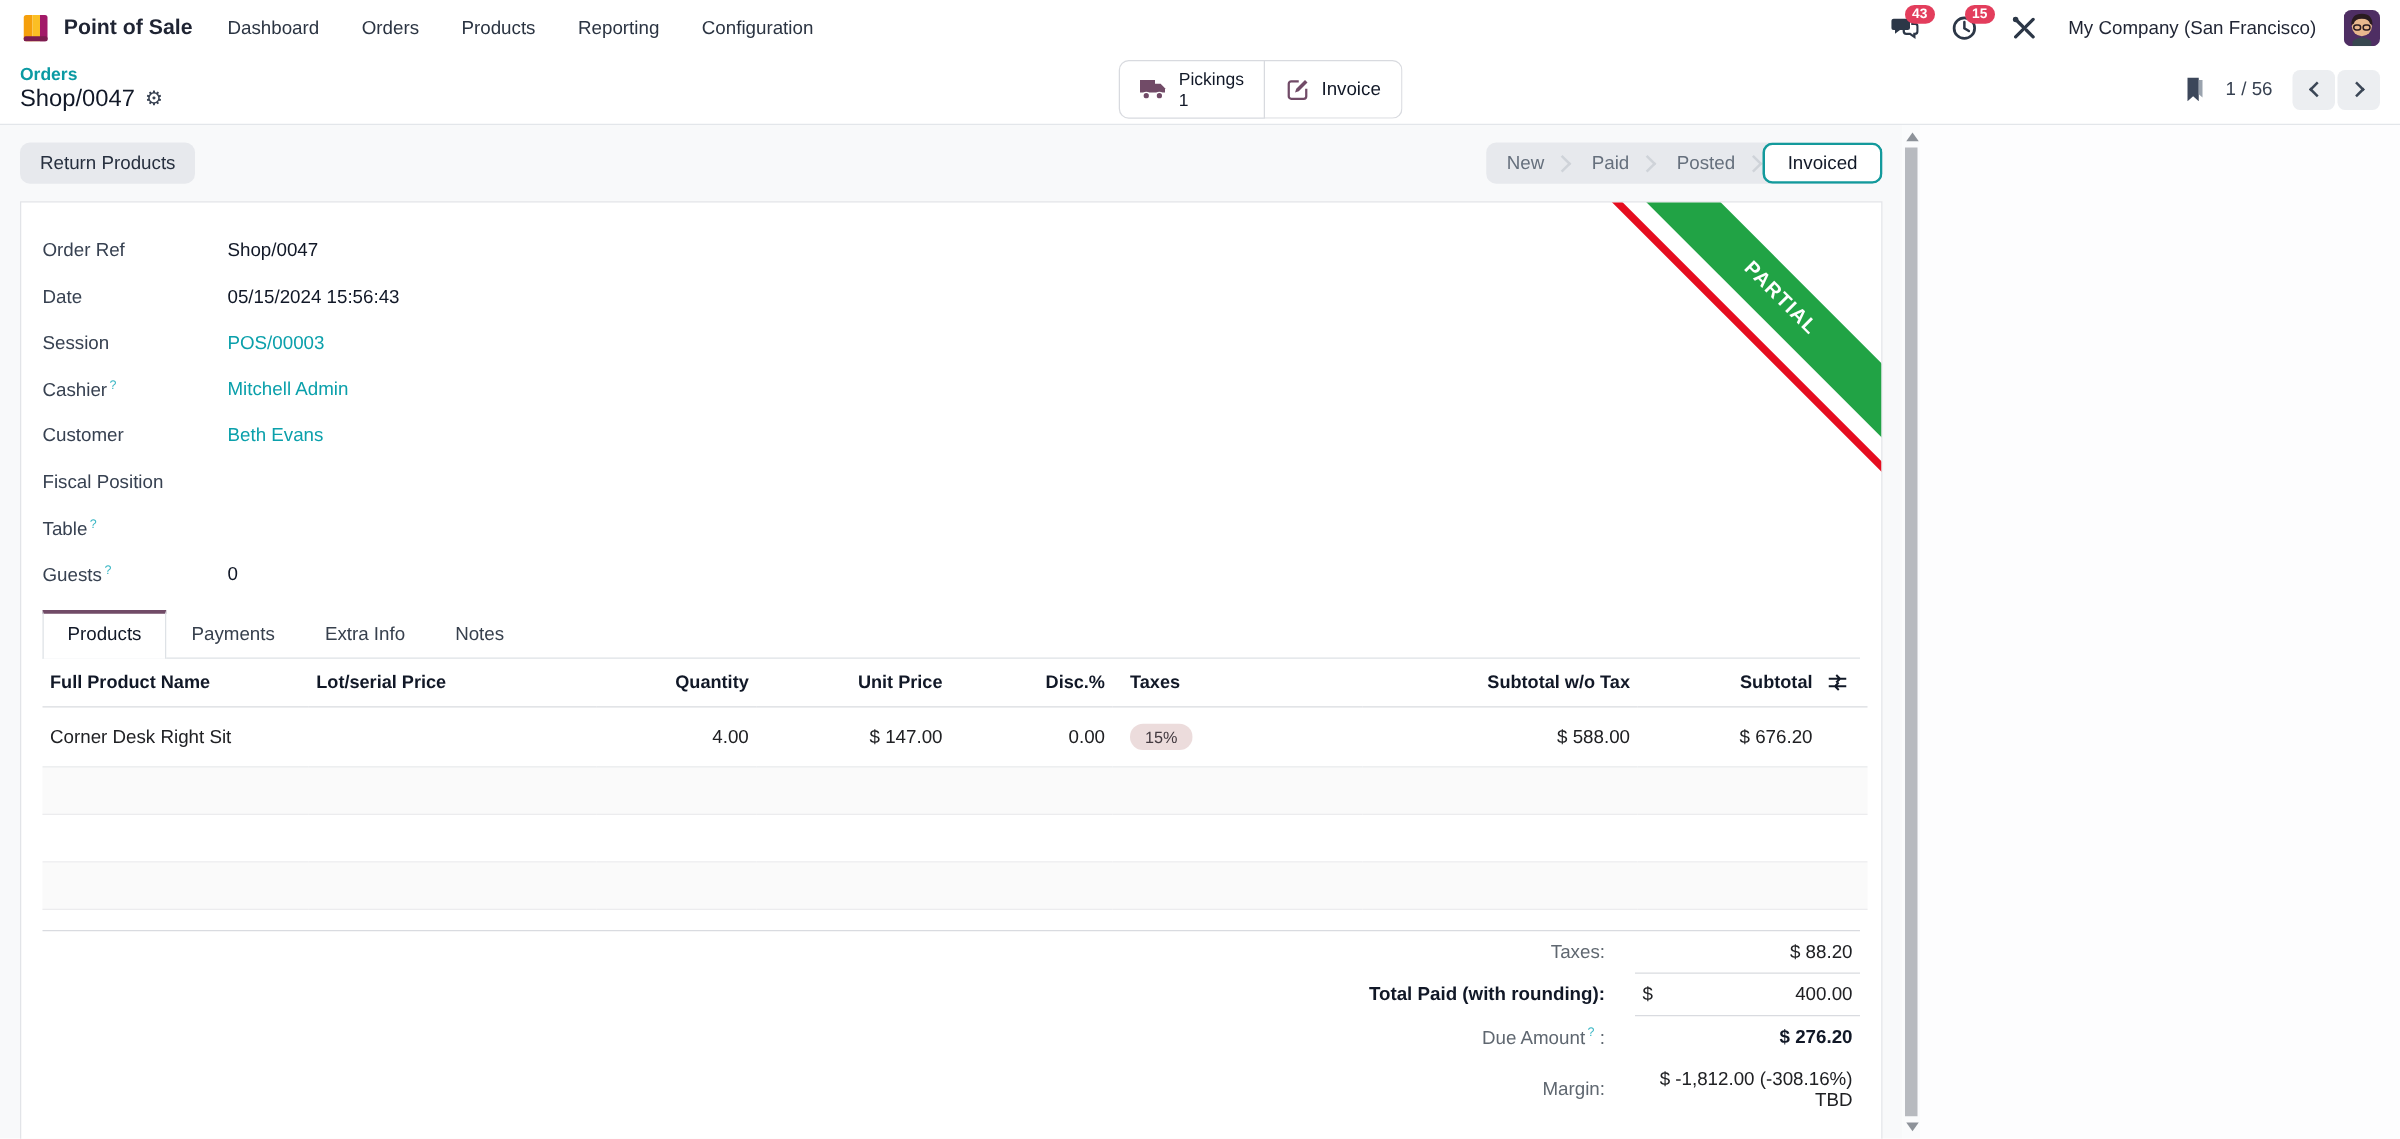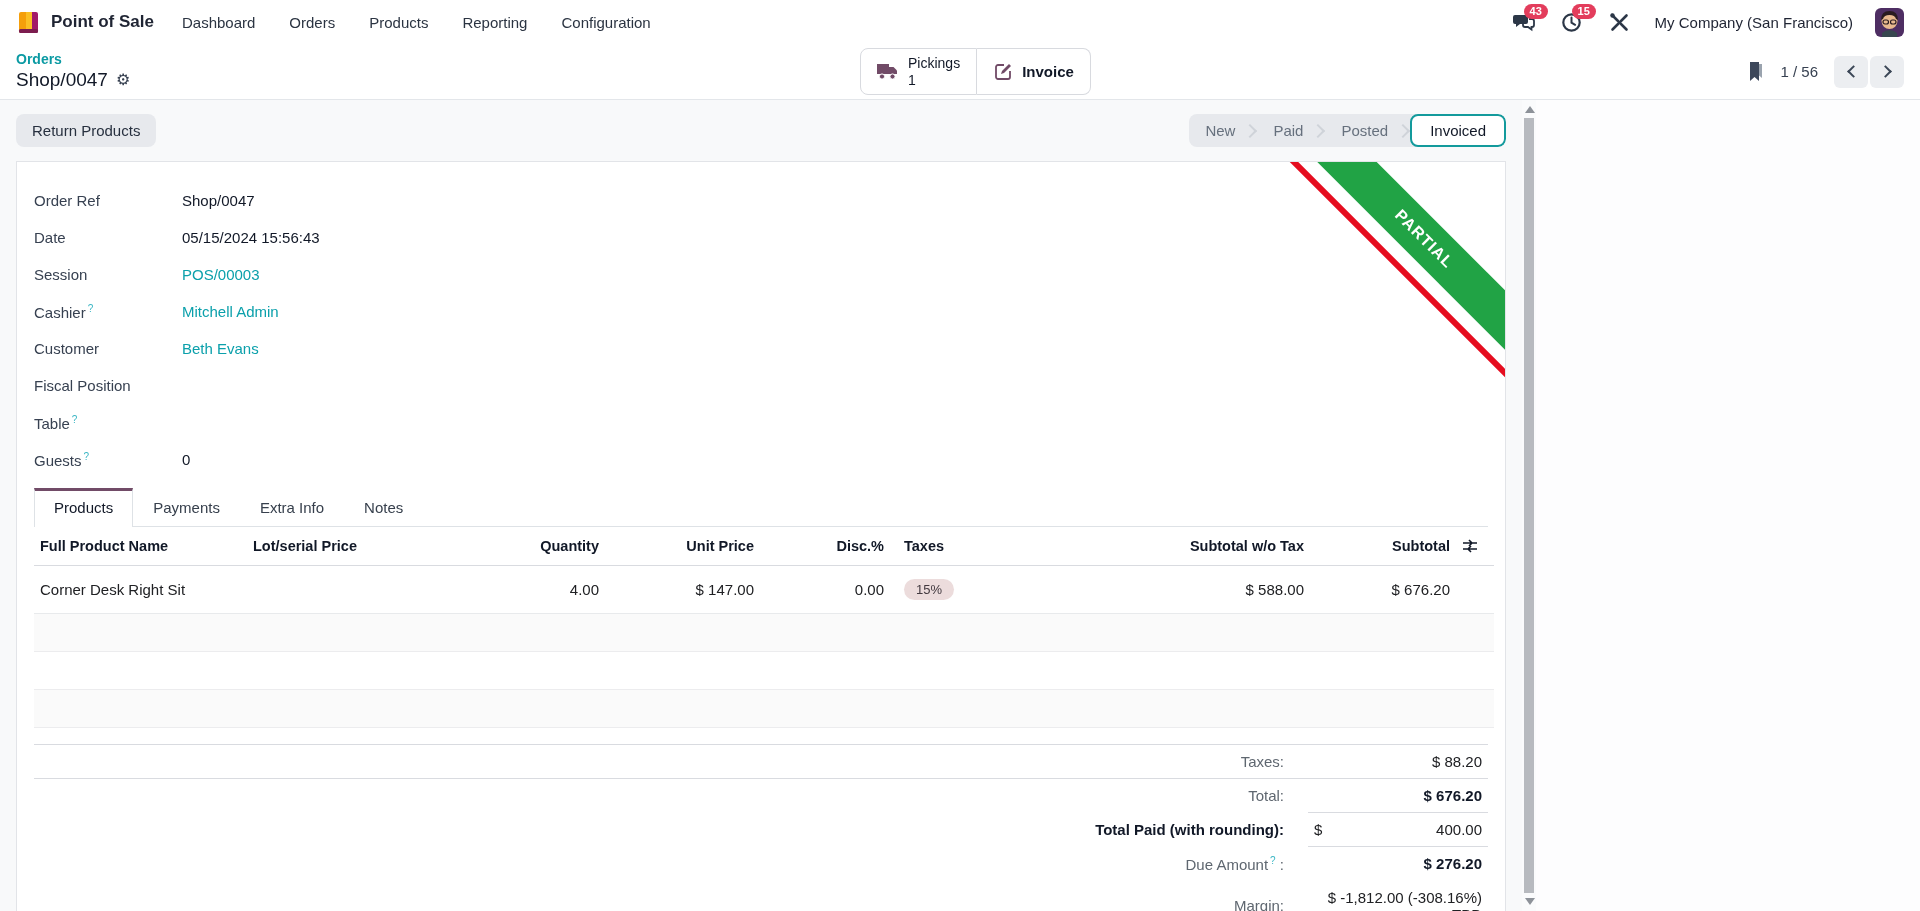--- a/index.html
+++ b/index.html
@@ -18,25 +18,25 @@
            font-weight:700; border-radius:9px; padding:1px 6px; line-height:13px; }
   .company { font-size:15px; color:#1f2433; cursor:pointer; }
   .avatar { width:29px; height:29px; border-radius:6px; overflow:hidden; cursor:pointer; }
 
   
   .cpanel { height:56px; display:flex; align-items:center; padding:0 16px; background:#fff; border-bottom:1px solid #e3e6ea; }
   .bc-block { display:flex; flex-direction:column; justify-content:center; line-height:1.25; }
   .bc-parent { color:#0b9aa3; font-size:14px; font-weight:700; cursor:pointer; }
   .bc-current { color:#111827; font-size:19px; display:flex; align-items:center; gap:8px; }
   .gear { font-size:16px; color:#374151; cursor:pointer; }
-  .stat-group { position:absolute; left:860px; display:flex; }
+  .stat-group { position:absolute; left:895px; display:flex; }
   .stat-btn { display:flex; align-items:center; gap:9px; background:#fff; border:1px solid #d8dadf;
               padding:6px 16px; cursor:pointer; font-size:14px; color:#111827; }
   .stat-btn:first-child { border-radius:8px 0 0 8px; }
-  .stat-btn:last-child { border-radius:0 8px 8px 0; border-left:none;font-weight:bold; }
+  .stat-btn:last-child { border-radius:0 8px 8px 0; border-left:none; }
   .stat-text { display:flex; flex-direction:column; line-height:1.15; text-align:left; }
   .pager-zone { margin-left:auto; display:flex; align-items:center; gap:16px; }
   .pager-val { font-size:15px; color:#374151; }
   .pg-btn { width:34px; height:32px; background:#eceef1; border-radius:6px; display:flex; align-items:center;
             justify-content:center; cursor:pointer; }
   .pg-btn + .pg-btn { margin-left:2px; }
   .chev { width:9px; height:9px; border-top:2px solid #3b4656; border-right:2px solid #3b4656; display:inline-block; }
   .chev.left  { transform:rotate(-135deg); margin-left:4px; }
   .chev.right { transform:rotate(45deg); margin-right:4px; }
   .bookmark { cursor:pointer; }
@@ -343,24 +343,20 @@
             </tr>
         </tbody>
       </table>
 
       <table class="totals">
         <tbody>
             <tr class="line-top">
           <td class="t-label">Taxes:</td>
           <td class="t-val">$ 88.20</td>
         </tr>
-        <tr class="line-top">
-          <td class="t-label">Total:</td>
-          <td class="t-val big">$ 676.20</td>
-        </tr>
         <tr>
           <td class="t-label bold">Total Paid (with rounding):</td>
           <td class="t-val bigplain line-top">
             <span class="money-cell">
               <span>$</span>
               <span>400.00</span>
             </span>
           </td>
         </tr>
         <tr>

